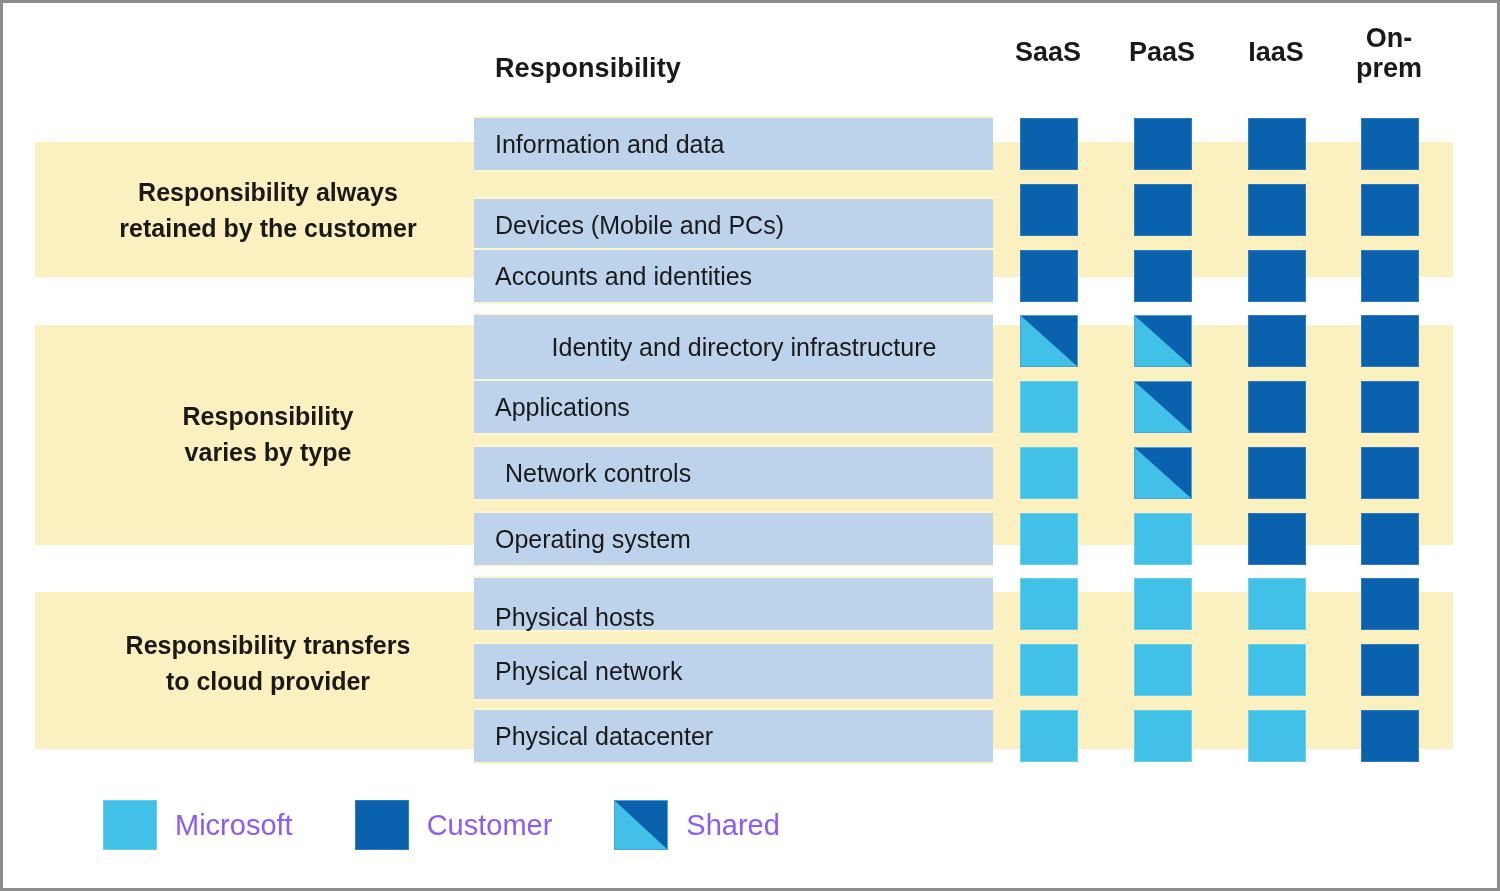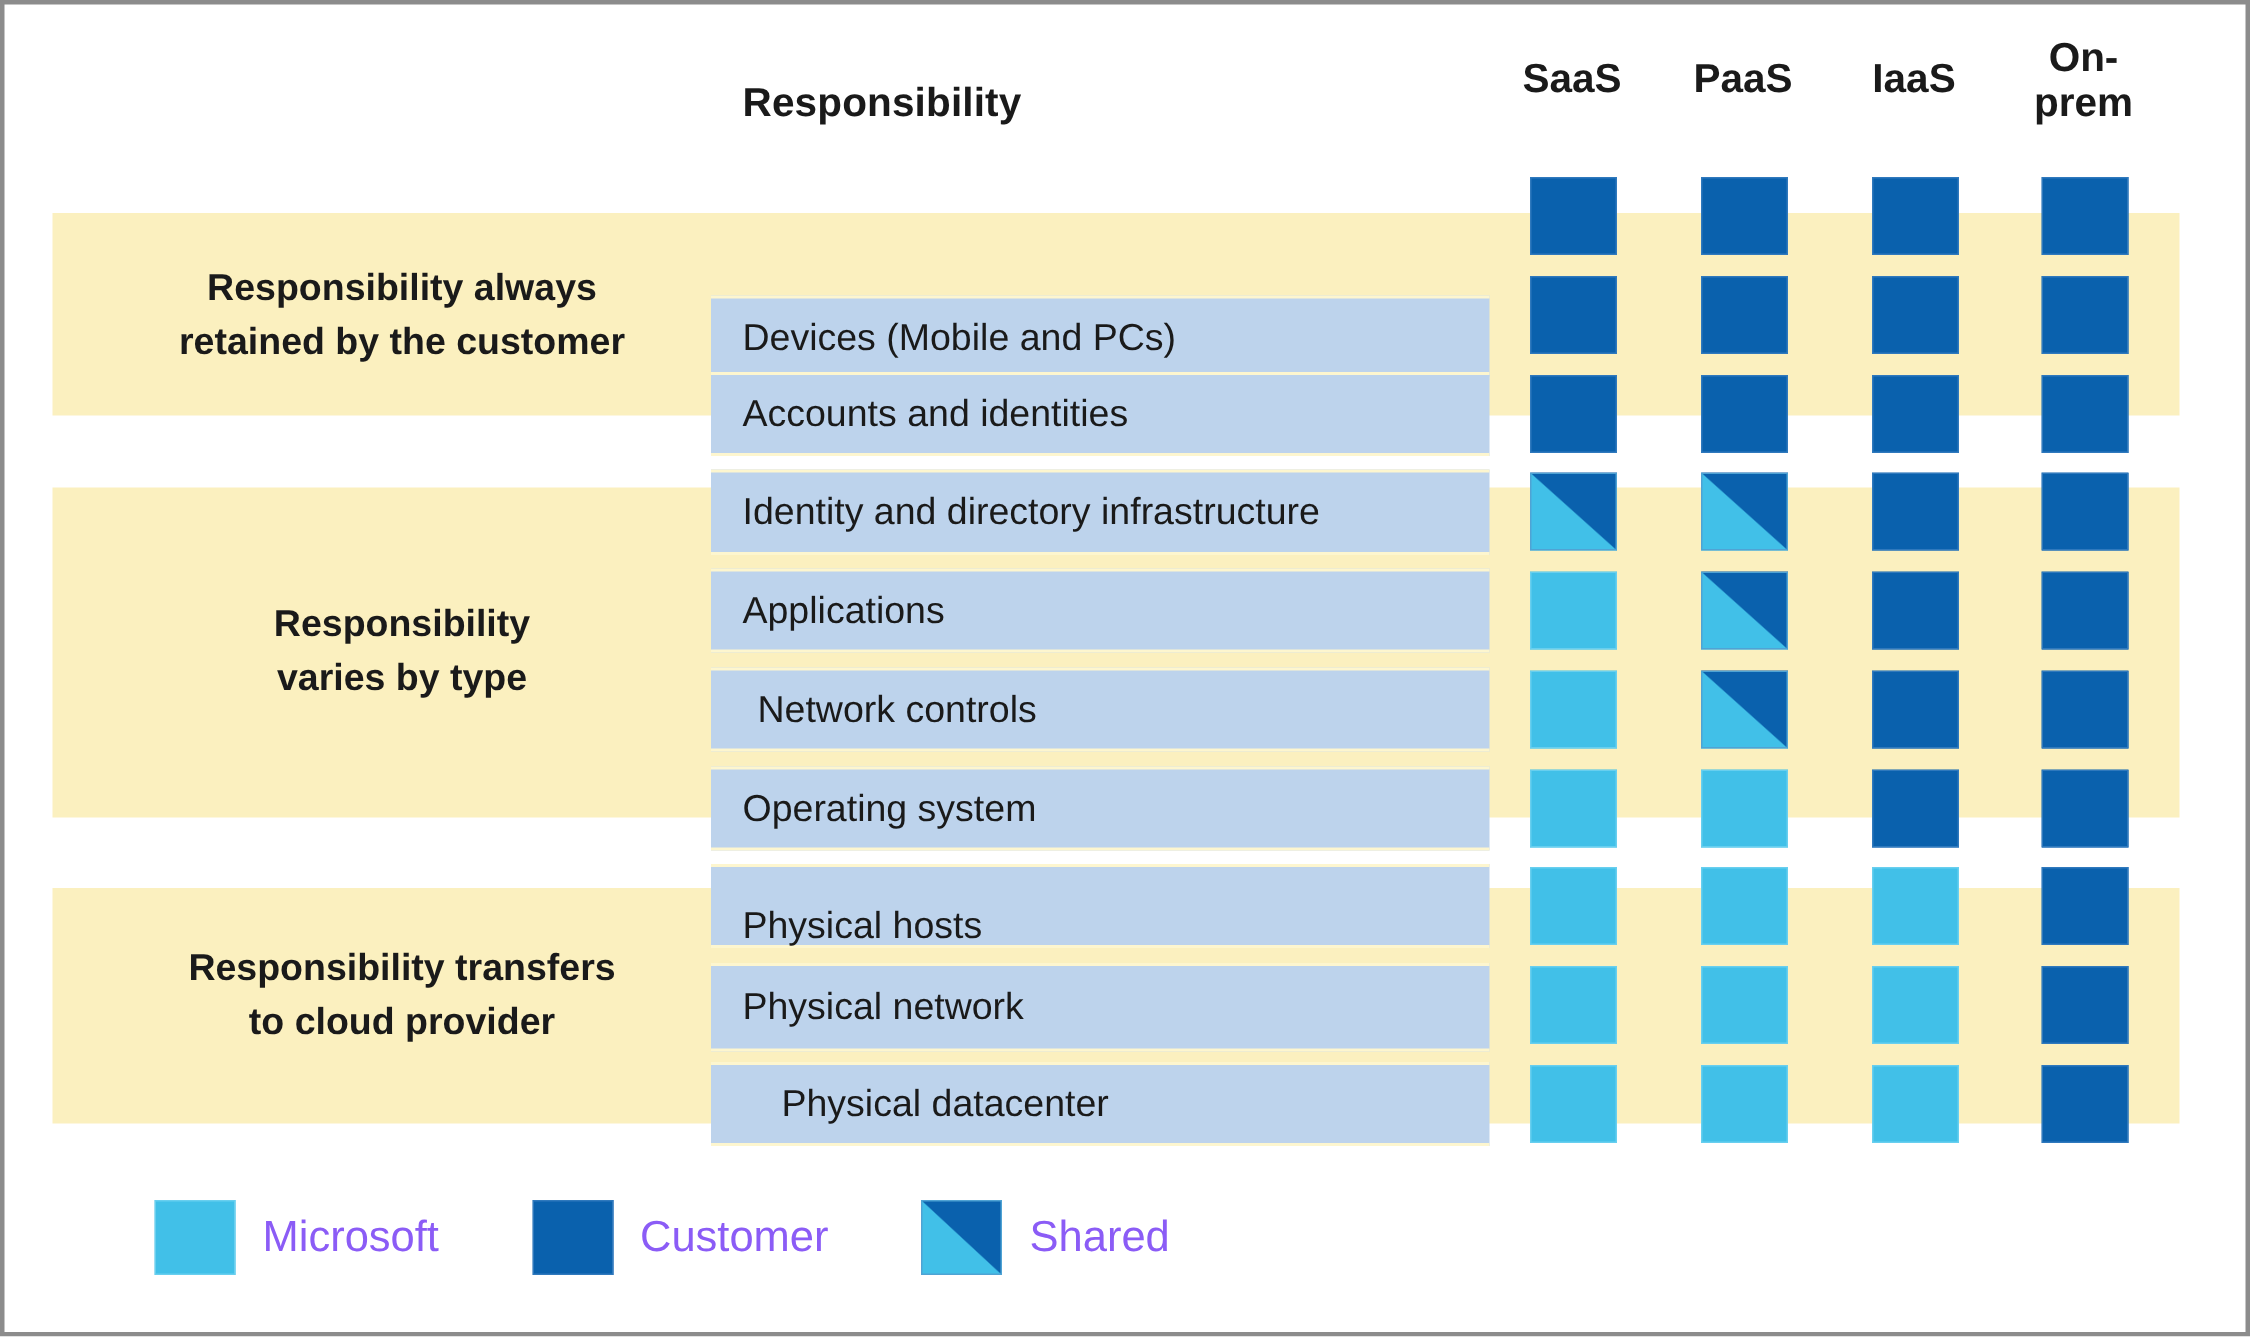--- a/index.html
+++ b/index.html
@@ -147,45 +147,48 @@
 to cloud provider</div>
 
   <div class="resp-header">Responsibility</div>
 
   <div class="col-header" style="left:995px;">SaaS</div>
   <div class="col-header" style="left:1109px;">PaaS</div>
   <div class="col-header" style="left:1223px;">IaaS</div>
   <div class="col-header two-line" style="left:1336px;">On-
 prem</div>
 
+  <div class="row-bar" style="top:113px;  height:56px;">
+    <span class="row-bar-label">Information and data</span>
+    </div>
   <div class="row-bar" style="top:194px;  height:56px;">
     <span class="row-bar-label">Devices (Mobile and PCs)</span>
     </div>
   <div class="row-bar" style="top:245px;  height:56px;">
     <span class="row-bar-label">Accounts and identities</span>
     </div>
-  <div class="row-bar" style="top:310px;  height:57px;">
+  <div class="row-bar" style="top:310px;  height:68px;justify-content:center;">
     <span class="row-bar-label">Identity and directory infrastructure</span>
     </div>
   <div class="row-bar" style="top:376px;  height:56px;">
     <span class="row-bar-label">Applications</span>
     </div>
   <div class="row-bar" style="top:442px;  height:56px;padding-left:10px;">
     <span class="row-bar-label">Network controls</span>
     </div>
   <div class="row-bar" style="top:508px;  height:56px;text-align:center;">
     <span class="row-bar-label">Operating system</span>
     </div>
   <div class="row-bar" style="top:573px;  height:56px;align-items:flex-end;">
     <span class="row-bar-label">Physical hosts</span>
     </div>
   <div class="row-bar" style="top:639px;  height:59px;">
     <span class="row-bar-label">Physical network</span>
     </div>
-  <div class="row-bar" style="top:705px;  height:56px;padding-left:26px;">
+  <div class="row-bar" style="top:705px;  height:56px;">
     <span class="row-bar-label">Physical datacenter</span>
     </div>
 
   <div id="matrix">
       <div class="cell cell-customer" style="left: 1017px; top: 115px;"></div>
       <div class="cell cell-customer" style="left: 1131px; top: 115px;"></div>
       <div class="cell cell-customer" style="left: 1245px; top: 115px;"></div>
       <div class="cell cell-customer" style="left: 1358px; top: 115px;"></div>
       <div class="cell cell-customer" style="left: 1017px; top: 181px;"></div>
       <div class="cell cell-customer" style="left: 1131px; top: 181px;"></div>

